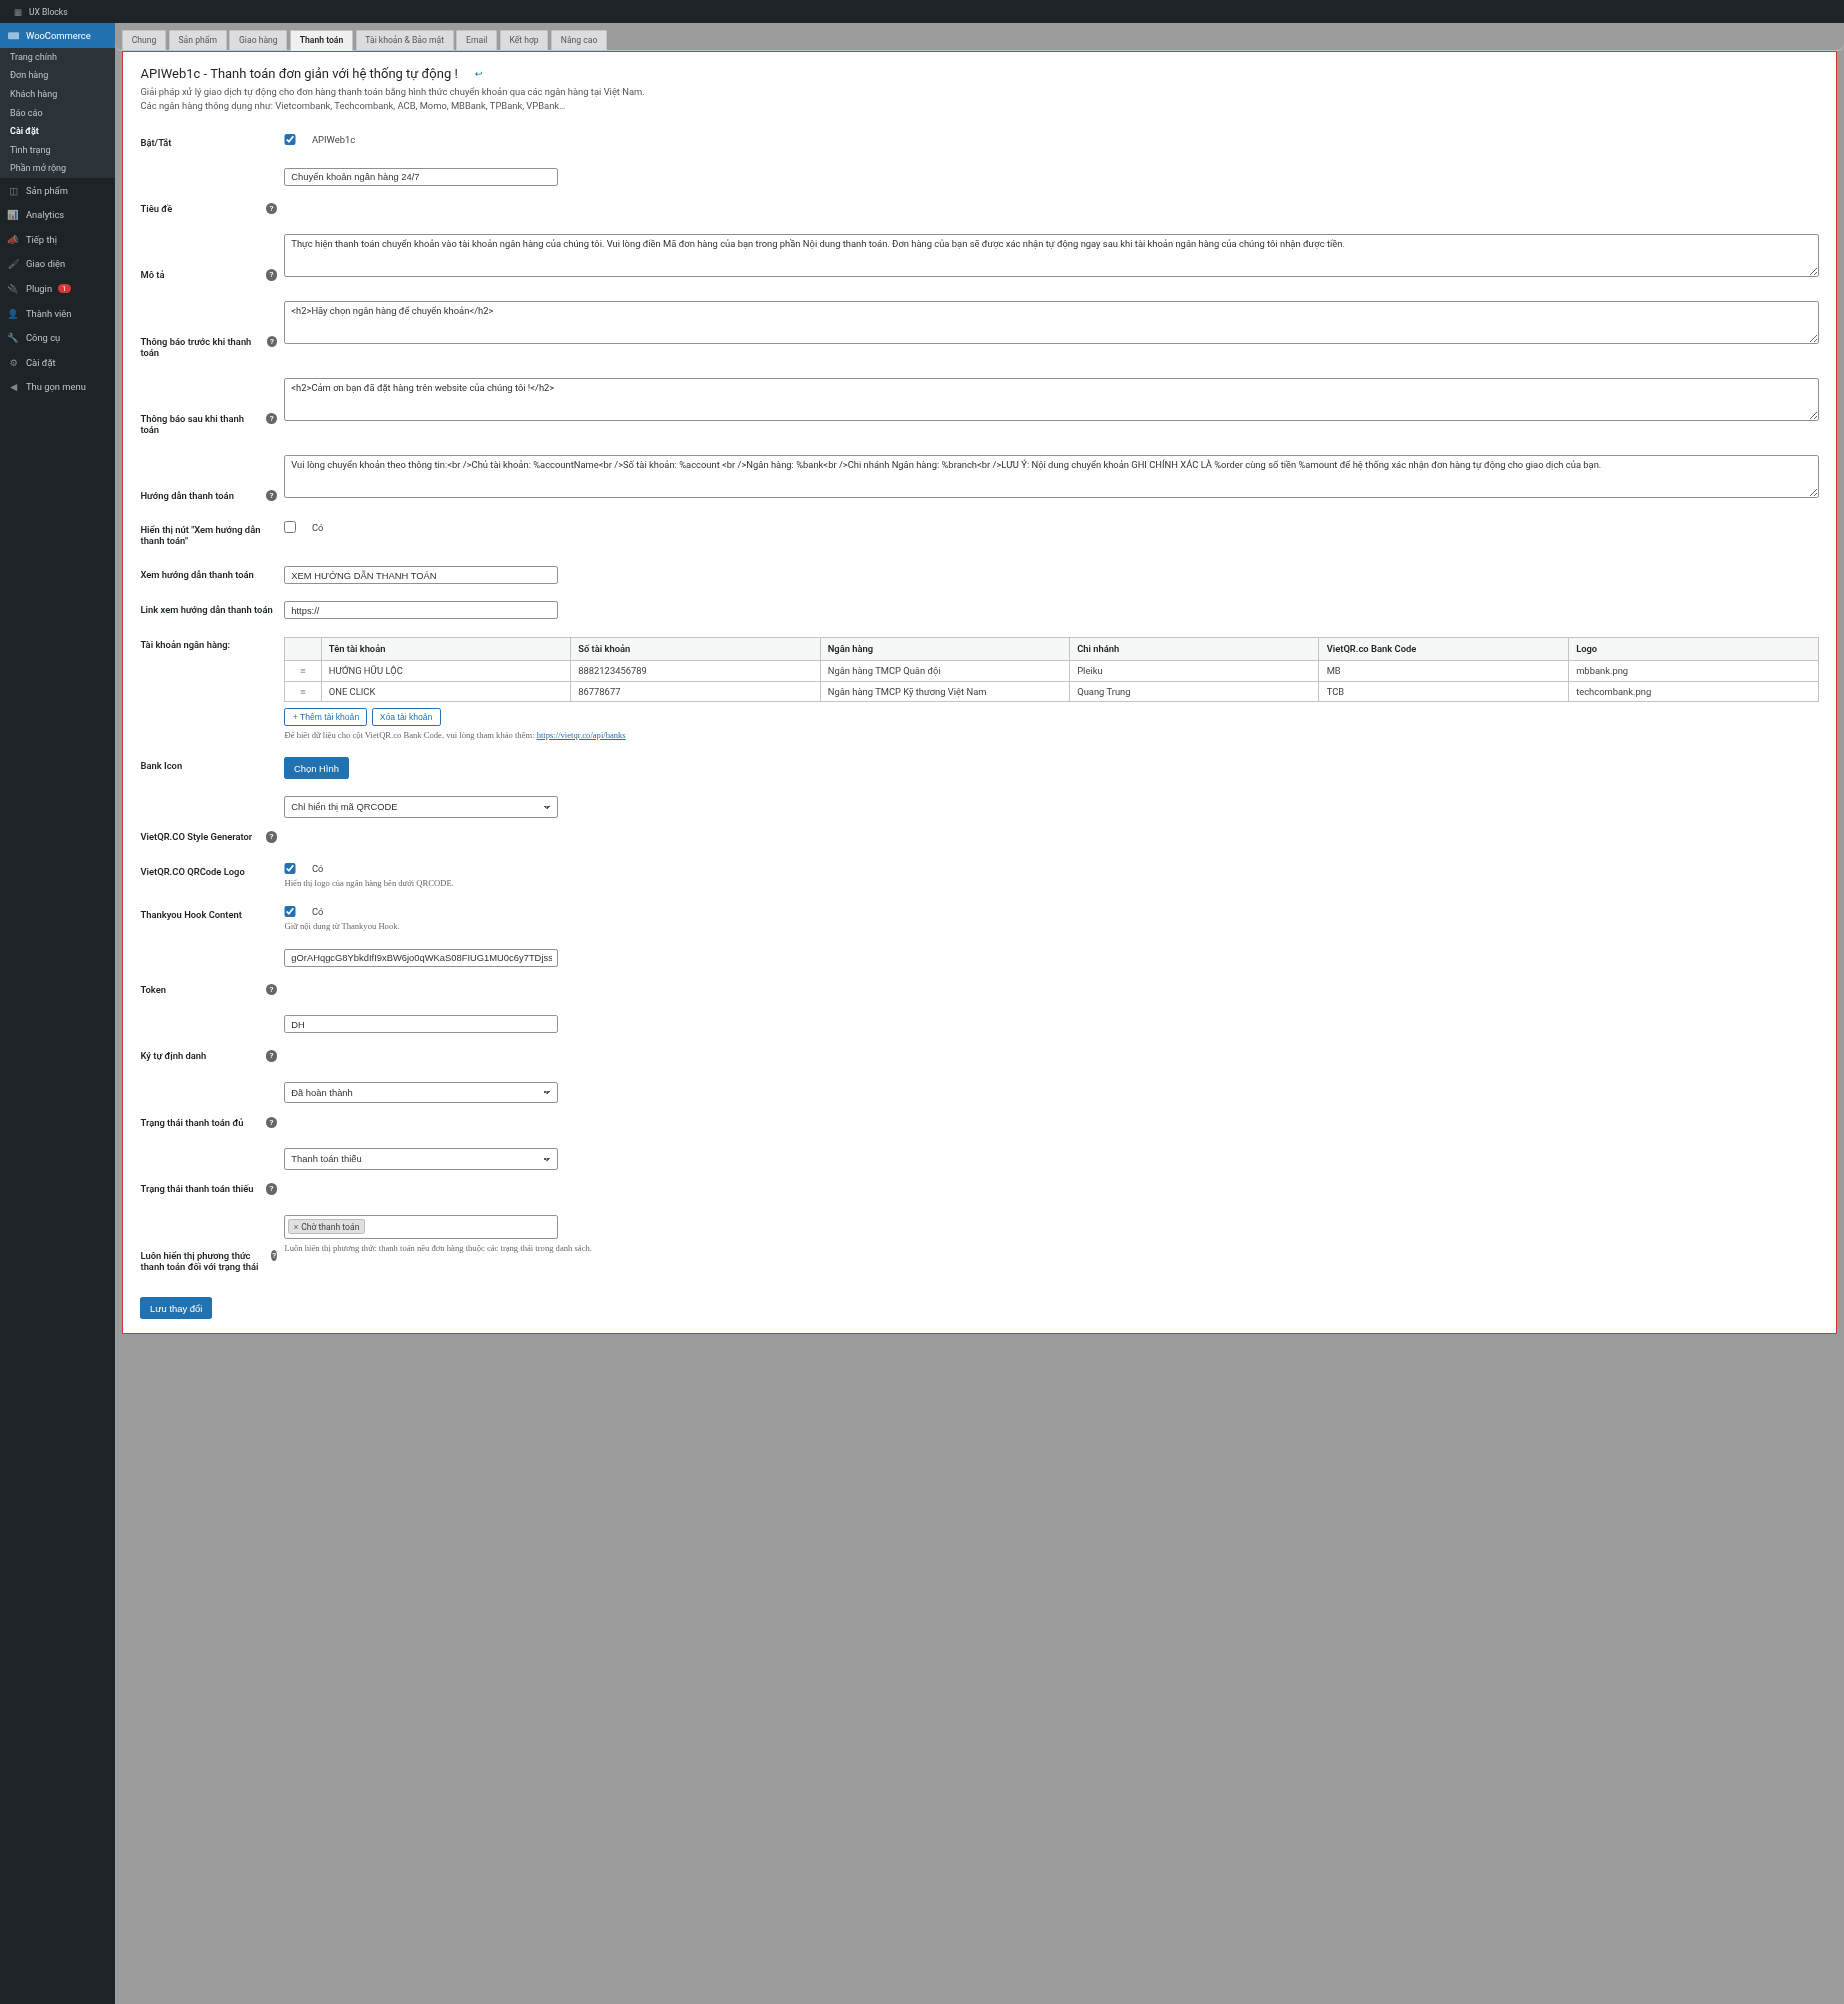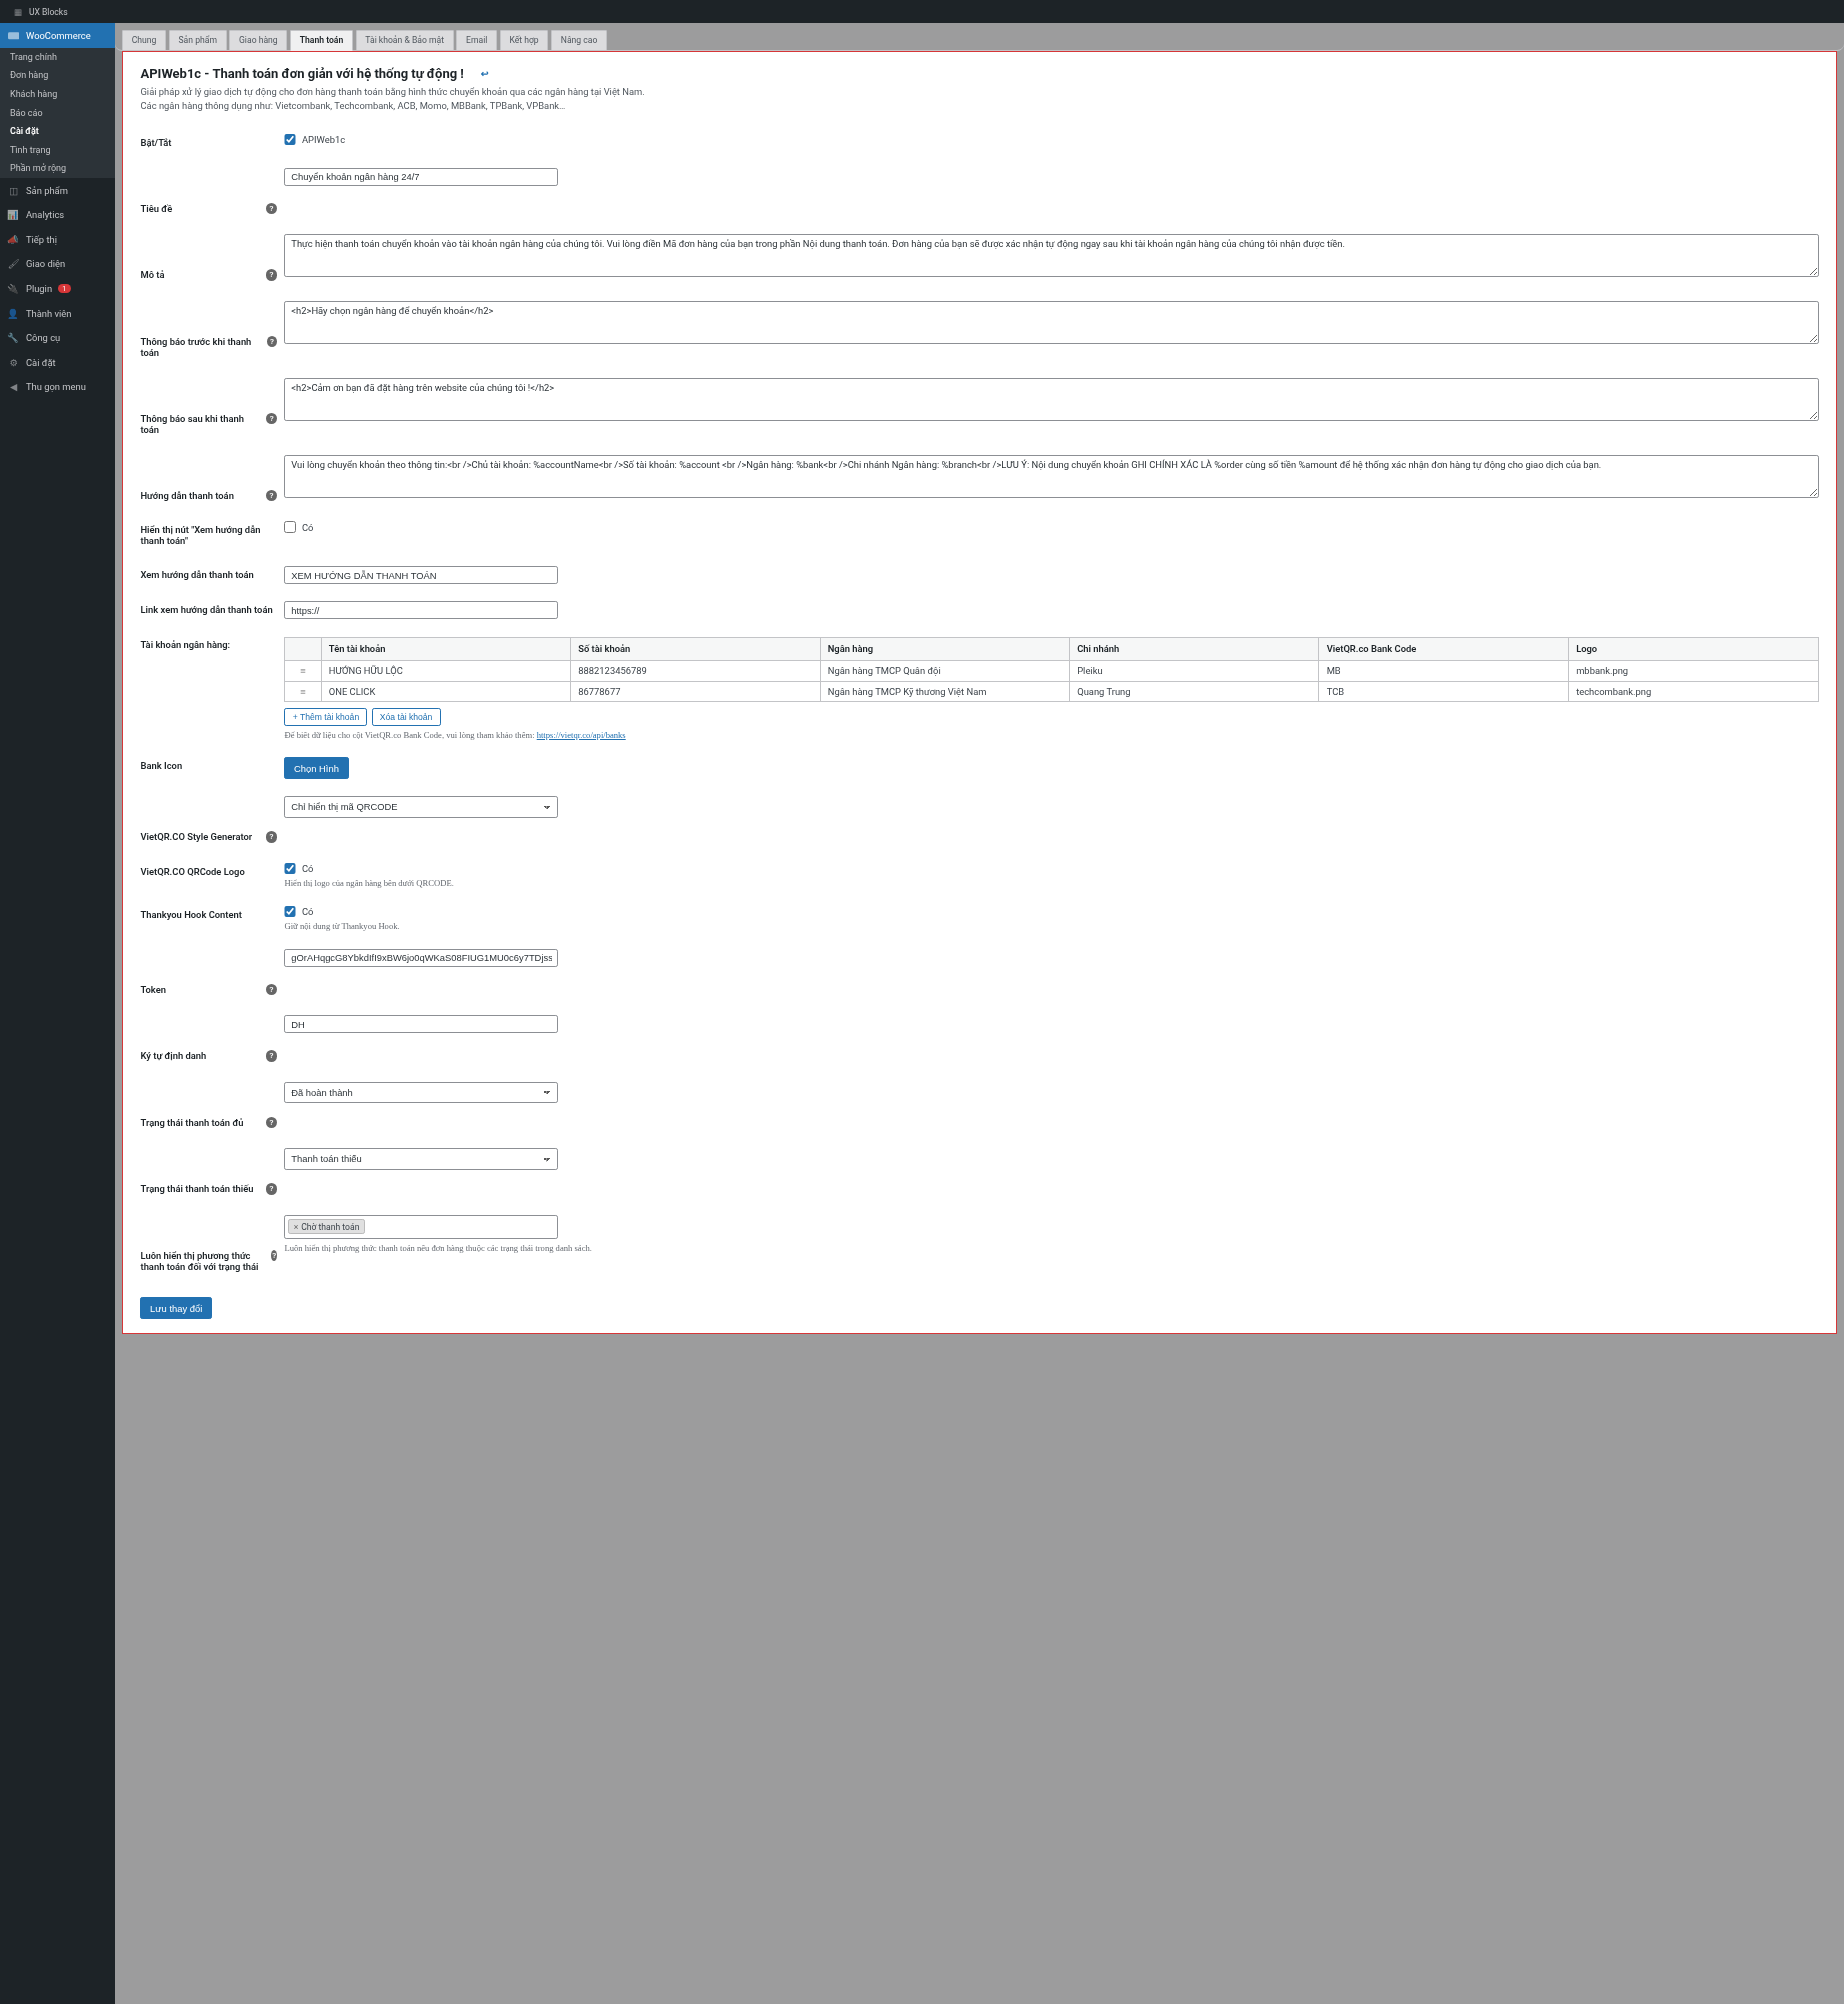--- a/index.html
+++ b/index.html
@@ -22,36 +22,36 @@
 .menu-badge { background: #d63638; color: #fff; border-radius: 6.5px; padding: 0 4.3px; font-size: 7.2px; min-width: 13px; text-align: center; }
 
 
 .main { flex: 1; background: #f0f0f1; min-width: 0; }
 .overlay-dim { background: rgba(0,0,0,0.35); padding: 0; min-height: 100%; }
 .tabs { display: flex; gap: 0; padding: 7.2px 7.2px 0 7.2px; border-bottom: 0.7px solid #c3c4c7; border-radius: 7px; }
 .tab { background: #dcdcde; border: 0.7px solid #c3c4c7; border-bottom: none; padding: 4.3px 8.6px; font-size: 8.6px; color: #50575e; cursor: pointer; margin-right: 2.9px; border-radius: 1.4px 1.4px 0 0; }
 .tab.active { background: #f0f0f1; border-bottom: 0.7px solid #f0f0f1; margin-bottom: -0.7px; font-weight: 600; color: #1d2327; }
 
 .panel { background: #fff; border: 1.4px solid #d63638; margin: 0 7.2px; padding: 14.4px 17.3px; }
-.panel h2 { font-size: 13px; font-weight: 700; color: #1d2327; margin-bottom: 4.3px; display: flex; align-items: center; gap: 17px; }
+.panel h2 { font-size: 13px; font-weight: 400; color: #1d2327; margin-bottom: 4.3px; display: flex; align-items: center; gap: 17px; }
 .panel h2 .back-link { font-size: 9.4px; color: #2271b1; text-decoration: none; }
 .panel p.desc { font-size: 9.4px; color: #50575e; margin-bottom: 2.9px; }
 
 .form-table { width: 100%; border-collapse: collapse; margin-top: 14.4px; }
 .form-table th { text-align: left; vertical-align: top; padding: 11.5px 7.2px 11.5px 0; width: 144px; font-weight: 600; font-size: 9.4px; color: #1d2327; }
 .form-table td { padding: 8.6px 0; vertical-align: top; }
 
 .help-tip { display: inline-block; width: 11.5px; height: 11.5px; background: #666; color: #fff; border-radius: 50%; text-align: center; line-height: 11.5px; font-size: 8px; margin-left: 2.9px; cursor: help; }
 
 input[type=text], textarea, select { border: 0.7px solid #8c8f94; border-radius: 2.2px; padding: 2.9px 5.8px; font-size: 9.4px; background: #fff; color: #2c3338; }
 input[type=text] { width: 274px; height: 18px; }
 textarea { width: 100%; min-height: 43px; font-family: inherit; resize: vertical; }
 select { width: 274px; height: 21.6px; background-image: linear-gradient(45deg, transparent 50%, #555 50%), linear-gradient(135deg, #555 50%, transparent 50%); background-position: calc(100% - 10.8px) 8.6px, calc(100% - 7.2px) 8.6px; background-size: 3.6px 3.6px; background-repeat: no-repeat; appearance: none; padding-right: 20px; }
 input[type=checkbox] { width: 11.5px; height: 11.5px; accent-color: #2271b1; }
-label.inline { display: flex; align-items: flex-end; gap: 6px; font-size: 9.4px; }
+label.inline { display: flex; align-items: flex-end; gap: 16px; font-size: 9.4px; }
 
 .accounts-table { width: 100%; border: 0.7px solid #c3c4c7; border-collapse: collapse; background: #fff; font-size: 9.4px; }
 .accounts-table th { background: #f6f7f7; border: 0.7px solid #c3c4c7; padding: 5.8px 7.2px; text-align: left; font-weight: 600; font-size: 9.4px; }
 .accounts-table td { border: 0.7px solid #c3c4c7; padding: 4.3px 7.2px; font-size: 9.4px; }
 .accounts-table td.handle { width: 20px; text-align: center; cursor: move; color: #999; }
 .table-actions { margin-top: 5.8px; display: flex; gap: 4.3px; }
 .btn-outline { border: 0.7px solid #2271b1; color: #2271b1; background: #fff; padding: 2.9px 7.2px; border-radius: 2.2px; font-size: 8.6px; cursor: pointer; }
 .btn-primary { background: #2271b1; color: #fff; border: 0.7px solid #2271b1; padding: 4.3px 8.6px; border-radius: 2.2px; font-size: 9.4px; cursor: pointer; }
 
 .tag-input { border: 0.7px solid #8c8f94; border-radius: 2.2px; width: 274px; min-height: 24.5px; padding: 2.9px; display: flex; flex-wrap: wrap; gap: 2.9px; align-items: center; background: #fff; }

